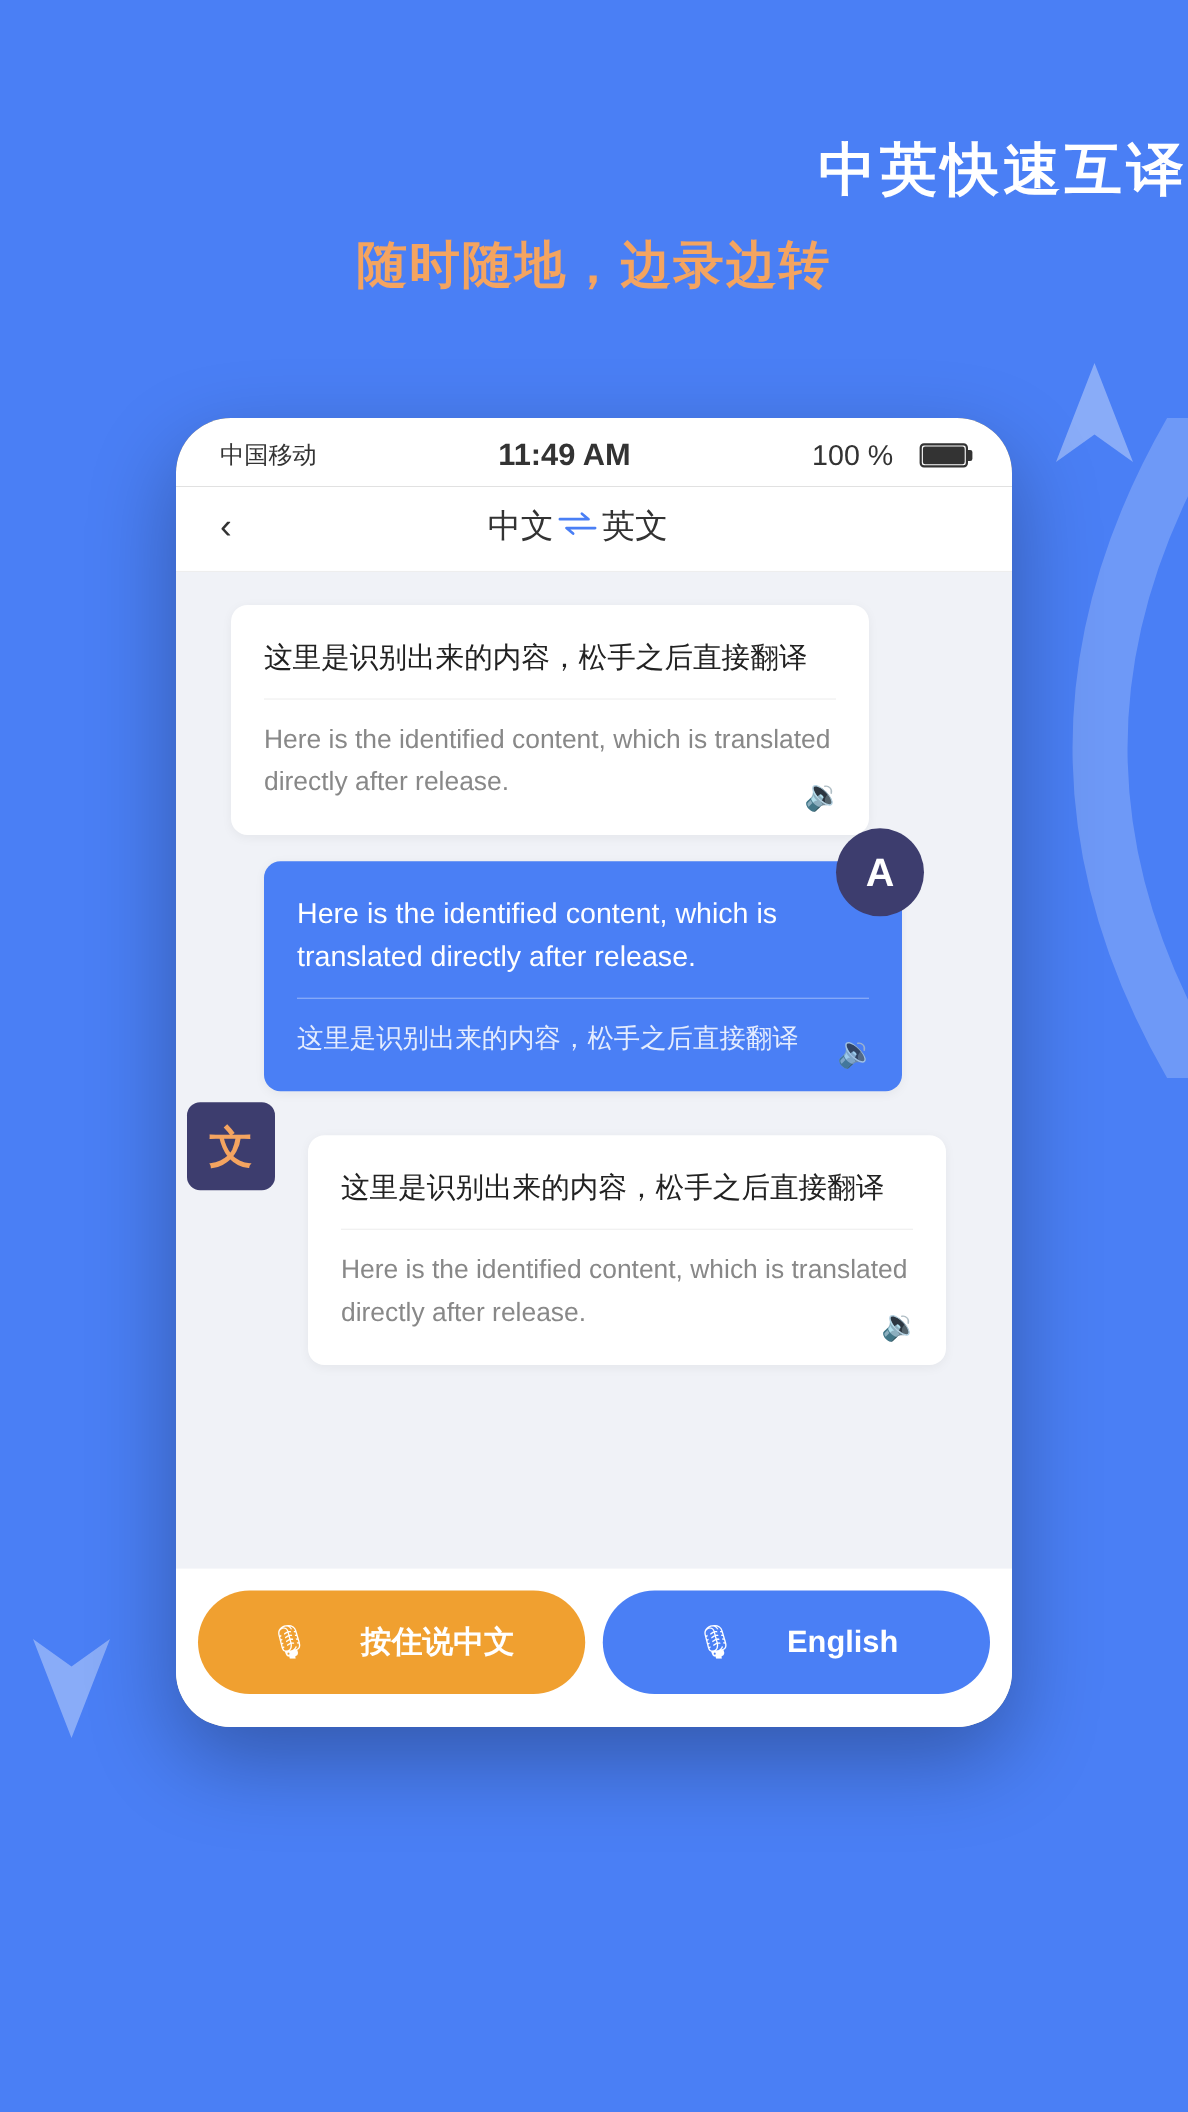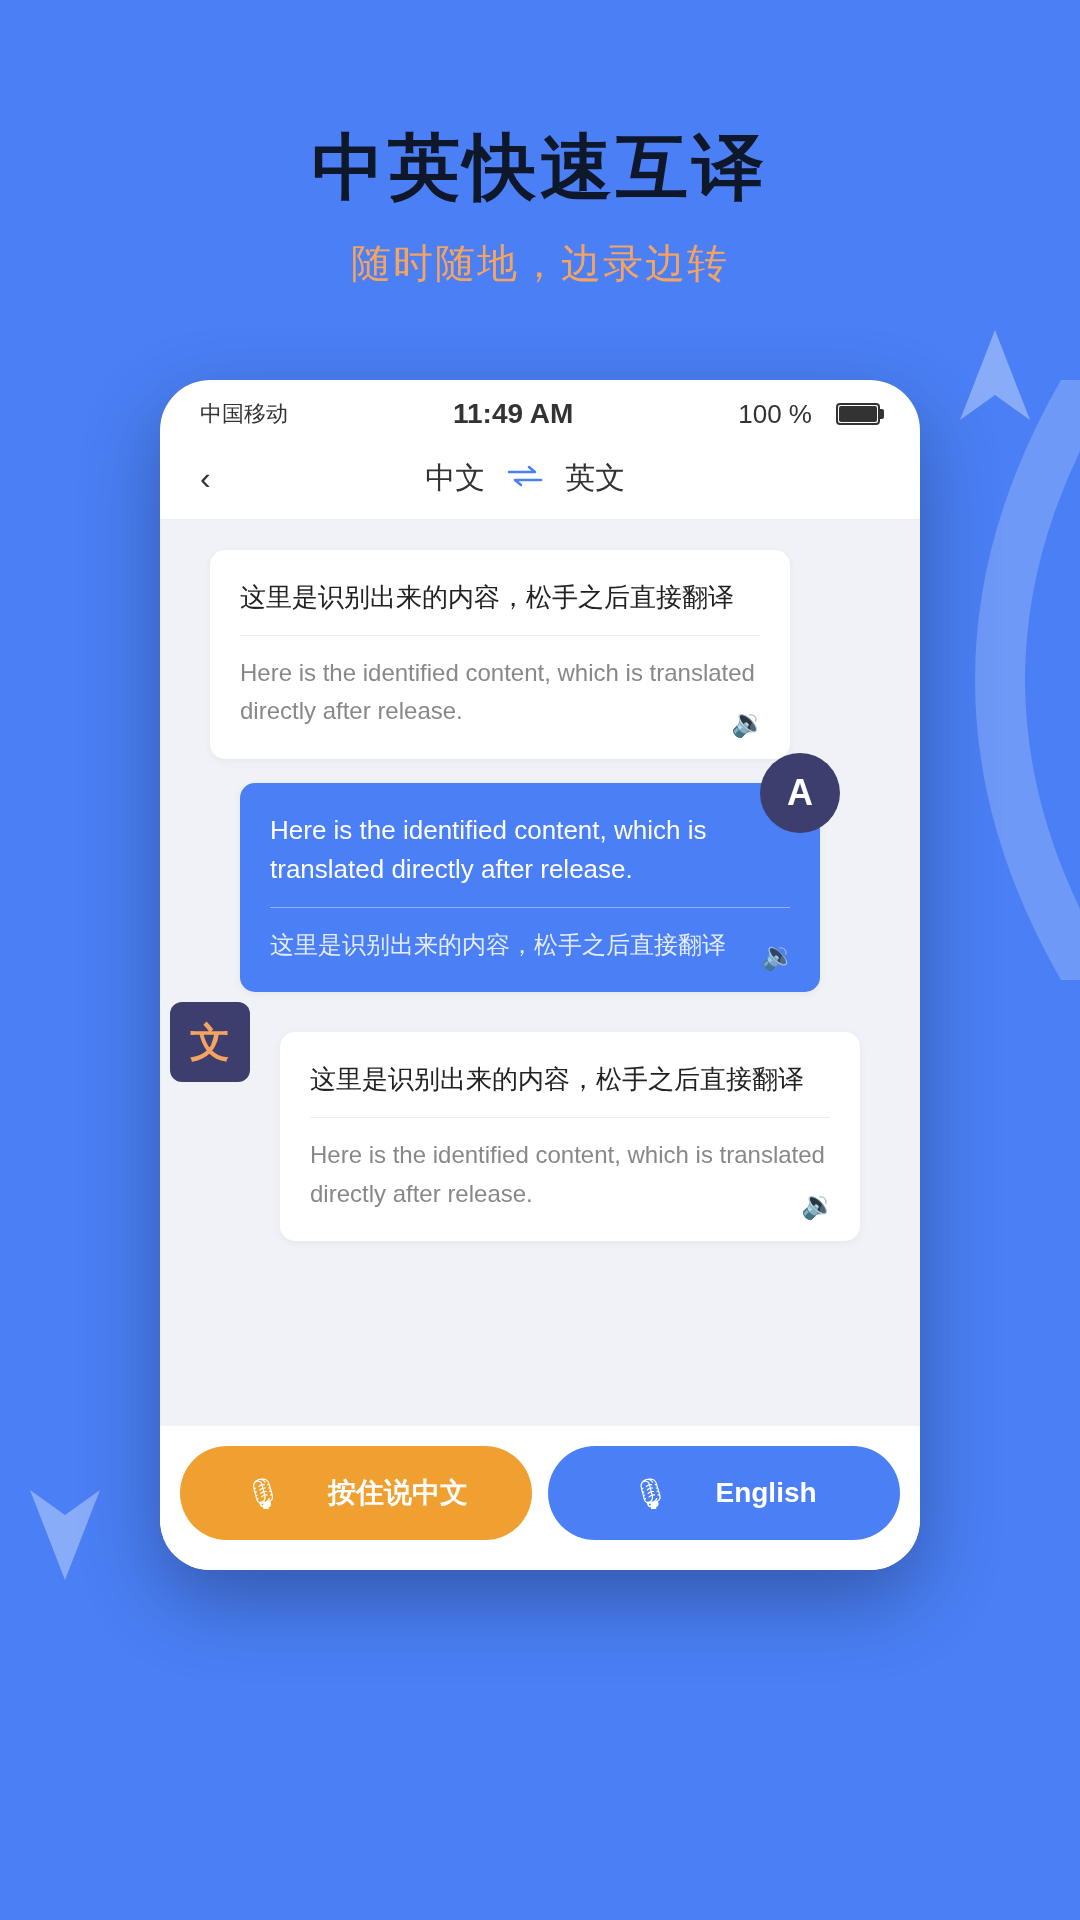--- a/index.html
+++ b/index.html
@@ -13,29 +13,30 @@
       position: relative;
     }
 
     
     .header-section {
       text-align: center;
       padding-top: 120px;
       padding-bottom: 60px;
     }
     .main-title {
-      font-size: 72px;
+      font-size: 52px;
       font-weight: 700;
-      color: #0f172a;
+      color: #ffffff;
       letter-spacing: 4px;
       margin-bottom: 20px;
+      text-align: right;
     }
     .sub-title {
-      font-size: 40px;
-      font-weight: 400;
+      font-size: 46px;
+      font-weight: 700;
       color: #f4a460;
       letter-spacing: 2px;
     }
 
     
     .phone-container {
       position: absolute;
       top: 380px;
       left: 50%;
       transform: translateX(-50%);
@@ -103,21 +104,21 @@
       cursor: pointer;
     }
     .nav-title {
       flex: 1;
       font-size: 30px;
       font-weight: 500;
       color: #333;
       display: flex;
       align-items: center;
       justify-content: center;
-      gap: 22px;
+      gap: 4px;
     }
     .nav-lang { font-size: 30px; color: #333; }
     .nav-swap {
       color: #4a7ff5;
       font-size: 26px;
     }
 
     
     .chat-area {
       background: #f0f2f7;

